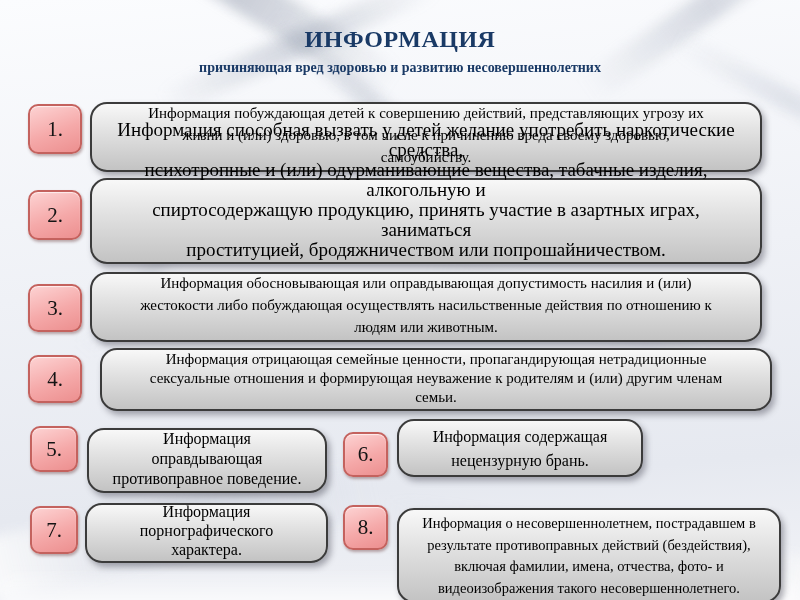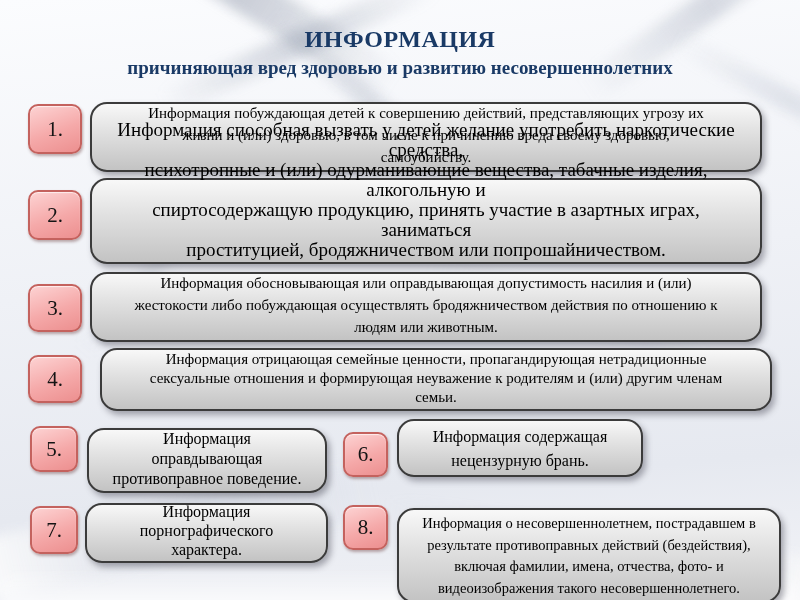--- a/index.html
+++ b/index.html
@@ -27,21 +27,21 @@
   .s8{left:-40px;top:500px;width:420px;height:60px;transform:rotate(-12deg);
       background:linear-gradient(90deg,rgba(255,255,255,.9),rgba(190,196,210,.35),transparent);}
   .s9{left:380px;top:530px;width:460px;height:50px;transform:rotate(8deg);
       background:linear-gradient(90deg,transparent,rgba(160,168,185,.28),rgba(255,255,255,.8));}
   .s10{left:0px;top:570px;width:800px;height:40px;
       background:linear-gradient(180deg,transparent,rgba(255,255,255,.85));}
 
   .title-wrap{position:absolute;left:0;right:0;top:26px;text-align:center;
       color:var(--title_text,#1a3a66);}
   .title-main{font-size:24px;font-weight:bold;letter-spacing:.5px;line-height:26px;}
-  .title-sub{font-size:19px;font-weight:bold;margin-top:5px;line-height:22px;}
+  .title-sub{font-size:14px;font-weight:bold;margin-top:5px;line-height:22px;}
 
   .badge{
     position:absolute;display:flex;align-items:center;justify-content:center;
     font-size:21px;color:#141414;
     background:linear-gradient(160deg,var(--badge_fill_top,#fdd3d3) 0%,#f5a9a9 55%,var(--badge_fill_bottom,#ec8f8f) 100%);
     border:2px solid var(--badge_border,#c4625e);border-radius:10px;
     box-shadow:1px 2px 3px rgba(90,40,40,.38), inset 0 1px 1px rgba(255,255,255,.7);
     box-sizing:border-box;
   }
   .tbox{
@@ -109,21 +109,21 @@
 психотропные и (или) одурманивающие вещества, табачные изделия, алкогольную и
 спиртосодержащую продукцию, принять участие в азартных играх, заниматься
 проституцией, бродяжничеством или попрошайничеством.</span>
     </div>
 
   <div class="badge b3">
       <span>3.</span>
     </div>
   <div class="tbox x3">
       <span>Информация обосновывающая или оправдывающая допустимость насилия и (или)
-жестокости либо побуждающая осуществлять бродяжничеством действия по отношению к
+жестокости либо побуждающая осуществлять насильственные действия по отношению к
 людям или животным.</span>
     </div>
 
   <div class="badge b4">
       <span>4.</span>
     </div>
   <div class="tbox x4">
       <span>Информация отрицающая семейные ценности, пропагандирующая нетрадиционные
 сексуальные отношения и формирующая неуважение к родителям и (или) другим членам
 семьи.</span>

